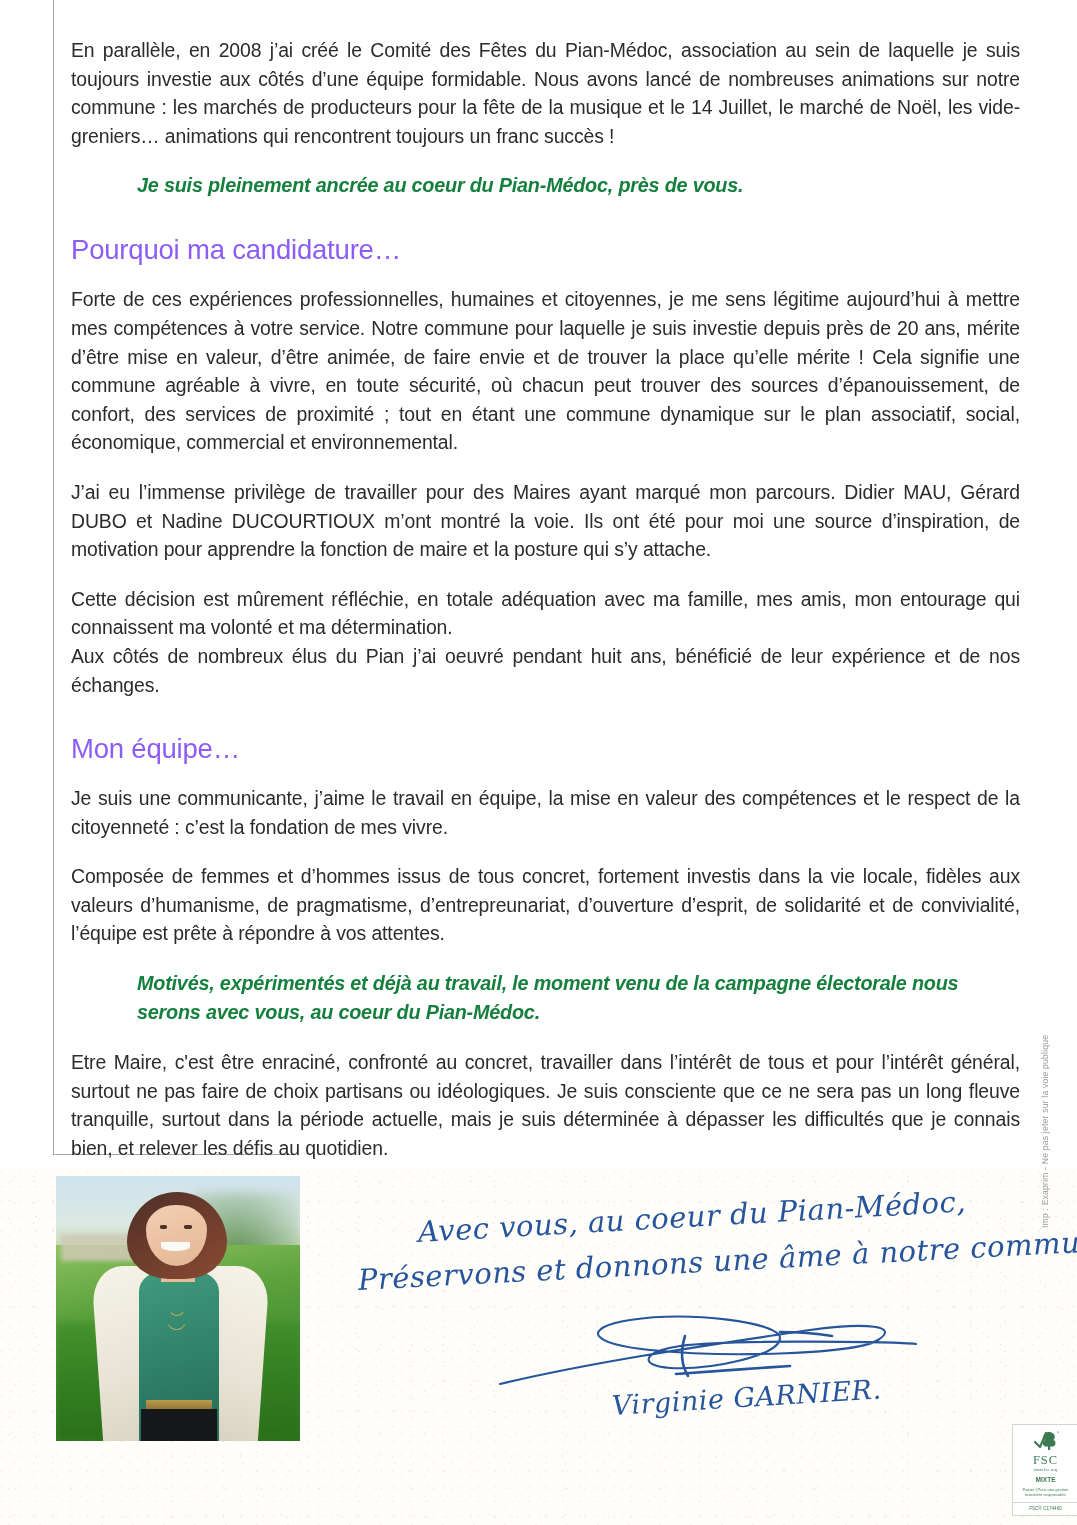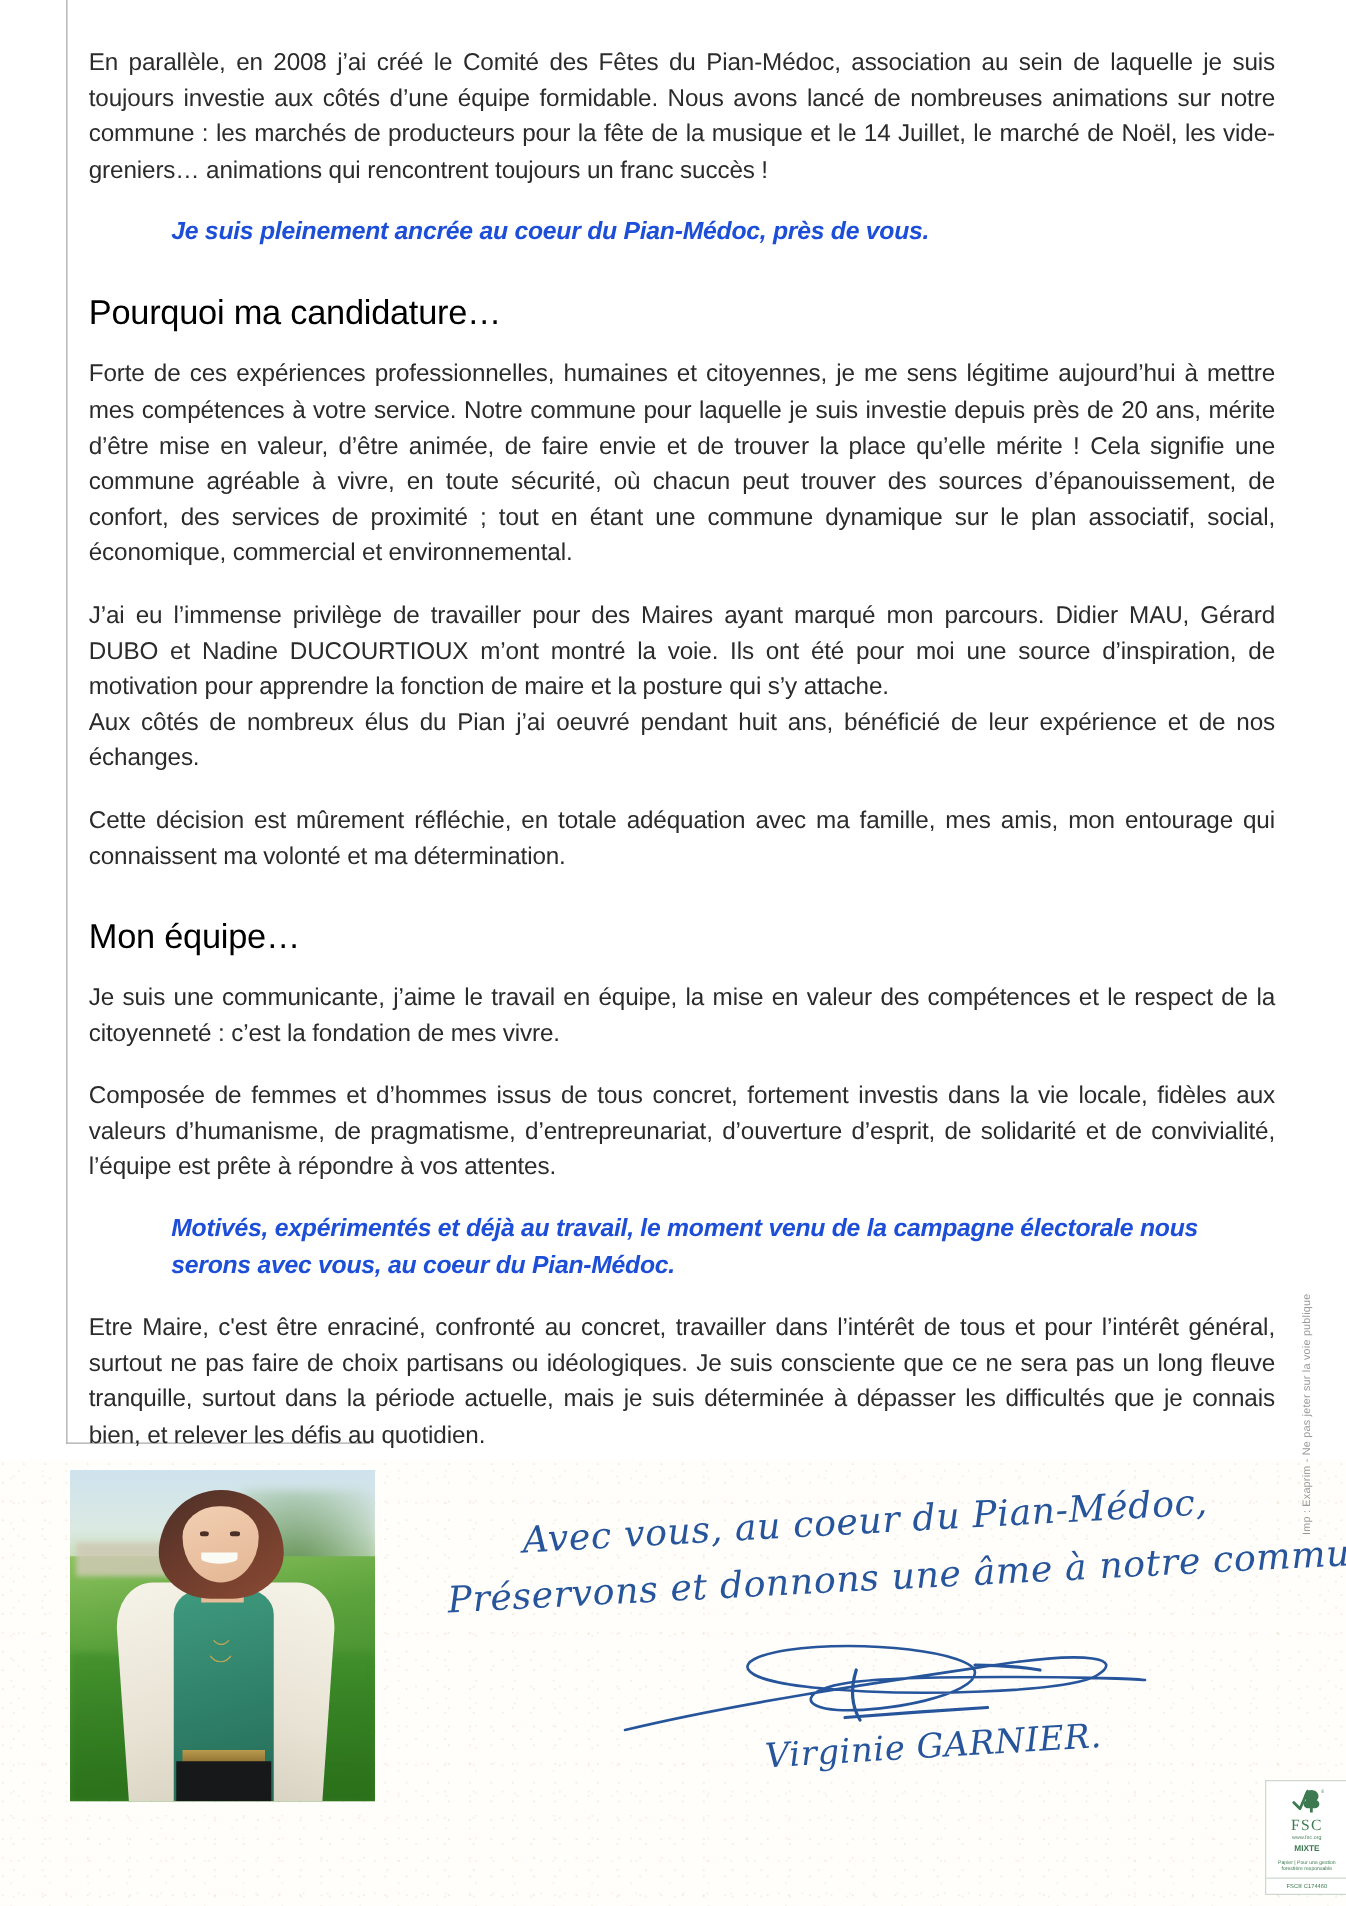--- a/index.html
+++ b/index.html
@@ -59,31 +59,31 @@
   }
   p.body-text.tight {
     margin-top: 0px;
   }
 
   h2.section-heading {
     margin: 34px 0 19px 0;
     font-size: 27.5px;
     line-height: 32px;
     font-weight: 400;
-    color: #000000;
+    color: #8b5cf6;
     letter-spacing: -0.2px;
   }
 
   p.pull-quote {
     margin: 21px 0 0 66px;
     font-size: 19.8px;
     line-height: 29px;
     font-weight: bold;
     font-style: italic;
-    color: #1d4ed8;
+    color: #15803d;
     letter-spacing: -0.2px;
     text-align: left;
   }
 
   p.closing {
     margin: 47px 0 0 0;
     font-size: 29.5px;
     line-height: 43px;
     color: #1a1a1a;
     text-align: center;
@@ -305,23 +305,23 @@
     <p class="body-text">En parallèle, en 2008 j’ai créé le Comité des Fêtes du Pian-Médoc, association au sein de laquelle je suis toujours investie aux côtés d’une équipe formidable. Nous avons lancé de nombreuses animations sur notre commune : les marchés de producteurs pour la fête de la musique et le 14 Juillet, le marché de Noël, les vide-greniers… animations qui rencontrent toujours un franc succès !</p>
 
     <p class="pull-quote">Je suis pleinement ancrée au coeur du Pian-Médoc, près de vous.</p>
 
     <h2 class="section-heading">Pourquoi ma candidature…</h2>
 
     <p class="body-text">Forte de ces expériences professionnelles, humaines et citoyennes, je me sens légitime aujourd’hui à mettre mes compétences à votre service. Notre commune pour laquelle je suis investie depuis près de 20 ans, mérite d’être mise en valeur, d’être animée, de faire envie et de trouver la place qu’elle mérite ! Cela signifie une commune agréable à vivre, en toute sécurité, où chacun peut trouver des sources d’épanouissement, de confort, des services de proximité ; tout en étant une commune dynamique sur le plan associatif, social, économique, commercial et environnemental.</p>
 
     <p class="body-text gap">J’ai eu l’immense privilège de travailler pour des Maires ayant marqué mon parcours. Didier MAU, Gérard DUBO et Nadine DUCOURTIOUX m’ont montré la voie. Ils ont été pour moi une source d’inspiration, de motivation pour apprendre la fonction de maire et la posture qui s’y attache.</p>
 
+    <p class="body-text gap">Cette décision est mûrement réfléchie, en totale adéquation avec ma famille, mes amis, mon entourage qui connaissent ma volonté et ma détermination.</p>
+
     <p class="body-text tight">Aux côtés de nombreux élus du Pian j’ai oeuvré pendant huit ans, bénéficié de leur expérience et de nos échanges.</p>
-
-    <p class="body-text gap">Cette décision est mûrement réfléchie, en totale adéquation avec ma famille, mes amis, mon entourage qui connaissent ma volonté et ma détermination.</p>
 
 
     <h2 class="section-heading">Mon équipe…</h2>
 
     <p class="body-text">Je suis une communicante, j’aime le travail en équipe, la mise en valeur des compétences et le respect de la citoyenneté : c’est la fondation de mes vivre.</p>
 
     <p class="body-text gap">Composée de femmes et d’hommes issus de tous concret, fortement investis dans la vie locale, fidèles aux valeurs d’humanisme, de pragmatisme, d’entrepreunariat, d’ouverture d’esprit, de solidarité et de convivialité, l’équipe est prête à répondre à vos attentes.</p>
 
     <p class="pull-quote">Motivés, expérimentés et déjà au travail, le moment venu de la campagne électorale nous serons avec vous, au coeur du Pian-Médoc.</p>
 

